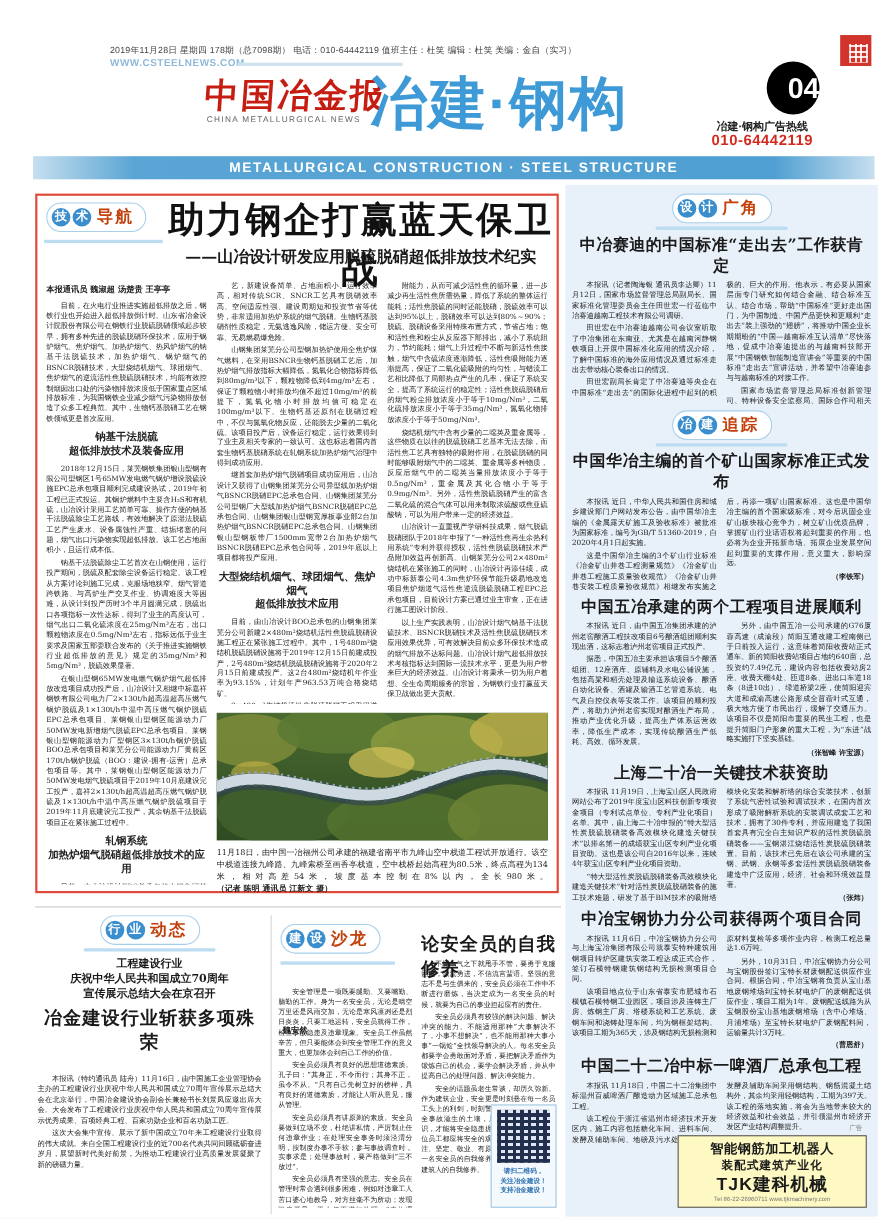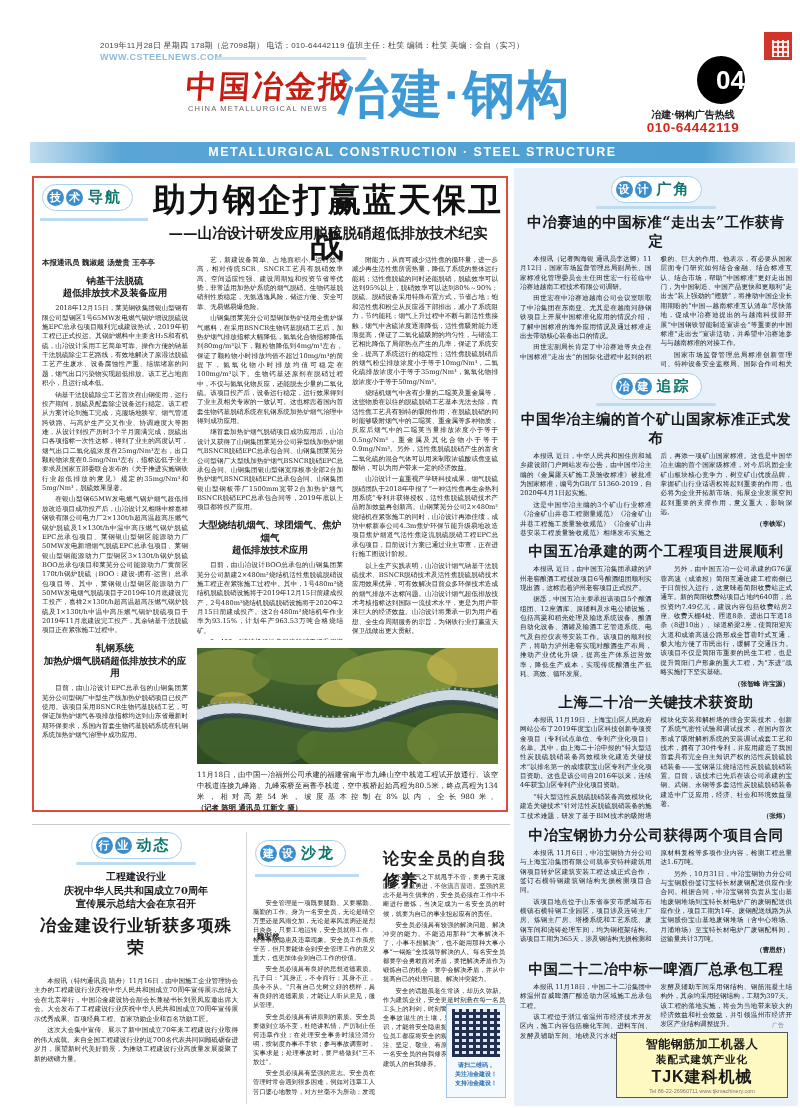--- a/index.html
+++ b/index.html
@@ -13,21 +13,21 @@
   .logo{position:absolute;left:186px;top:66px;font-size:31px;font-weight:bold;color:#c61d12;letter-spacing:2px;transform:skewX(-4deg);}
   .logo-en{position:absolute;left:188px;top:104px;font:7.5px "Liberation Sans",sans-serif;color:#666;letter-spacing:1.2px;}
   .section-title{position:absolute;left:336px;top:60px;font:bold 52px "Liberation Sans",sans-serif;color:#3e9ad6;letter-spacing:2px;}
   .page-circle{position:absolute;left:697px;top:56px;width:48px;height:48px;border-radius:50%;background:#000000;color:#fff;font:bold 26px/48px "Liberation Sans",sans-serif;text-align:right;}
   .hotline-label{position:absolute;left:630px;top:108px;width:126px;text-align:center;font:bold 10px "Liberation Sans",sans-serif;color:#222;}
   .hotline-number{position:absolute;left:630px;top:120px;width:126px;text-align:center;font:bold 13.5px "Liberation Sans",sans-serif;color:#d42a1e;letter-spacing:.5px;}
   .banner{position:absolute;left:30px;top:142px;width:765px;height:21px;background:linear-gradient(90deg,#c6dfef 0%,#5aa5d5 12%,#4f9fd2 88%,#c6dfef 100%);color:#fff;font:bold 12.5px/21px "Liberation Sans",sans-serif;text-align:center;letter-spacing:1.5px;}
   
   .badge{display:inline-flex;align-items:center;border:1px solid #a8cfec;border-radius:20px;background:#fff;padding:3px 10px 3px 4px;}
   .badge .bc{width:17px;height:17px;border-radius:50%;background:#3b8ecd;color:#fff;font:bold 11px/17px "Liberation Sans",sans-serif;text-align:center;margin-right:2px;}
-  .badge .br{font:bold 15px "Liberation Sans",sans-serif;color:#0f766e;letter-spacing:2px;margin-left:3px;}
+  .badge .br{font:bold 15px "Liberation Sans",sans-serif;color:#c2410c;letter-spacing:2px;margin-left:3px;}
   .badge-wrap{text-align:center;}
   .badge-under{height:3px;background:#bcdcf2;border-radius:2px;margin:3px auto 0;}
   
   .main-box{position:absolute;left:32px;top:176px;width:476px;height:636px;background:#fff;border:2px solid #e04a3a;box-sizing:border-box;}
   .main-badge{position:absolute;left:8px;top:6px;}
   .main-badge-under{position:absolute;left:6px;top:40px;width:108px;height:3px;background:#bcdcf2;}
   .main-title{position:absolute;left:118px;top:0px;width:352px;text-align:center;font-weight:bold;font-size:33px;letter-spacing:2px;color:#111;}
   .main-subtitle{position:absolute;left:118px;top:46px;width:352px;text-align:center;font-weight:bold;font-size:14.5px;}
   .col{position:absolute;top:78px;width:146px;font-size:6.6px;line-height:1.42;text-align:justify;color:#222;overflow:hidden;}
   .col p{margin:0 0 2px;text-indent:2em;}
@@ -94,20 +94,21 @@
       <span class="bc">技</span>
       <span class="bc">术</span>
       <span class="br">导航</span>
     </div>
     <div class="main-badge-under"></div>
     <div class="main-title">助力钢企打赢蓝天保卫战</div>
     <div class="main-subtitle">——山冶设计研发应用脱硫脱硝超低排放技术纪实</div>
 
     <div class="col" style="left:8px;height:548px;">
       <div class="byline">本报通讯员 魏淑超 汤楚贵 王亭亭</div>
+      <p>目前，在火电行业推进实施超低排放之后，钢铁行业也开始进入超低排放倒计时。山东省冶金设计院股份有限公司在钢铁行业脱硫脱硝领域起步较早，拥有多种先进的脱硫脱硝环保技术，应用于锅炉烟气、焦炉烟气、加热炉烟气、热风炉烟气的钠基干法脱硫技术，加热炉烟气、锅炉烟气的BSNCR脱硝技术，大型烧结机烟气、球团烟气、焦炉烟气的逆流活性焦脱硫脱硝技术，均能有效控制烟囱出口处的污染物排放浓度低于国家重点区域排放标准，为我国钢铁企业减少烟气污染物排放创造了众多工程典范。其中，生物钙基脱硝工艺在钢铁领域更是首次应用。</p>
       <div class="subhd">
         <div>钠基干法脱硫</div>
           <div>超低排放技术及装备应用</div>
       </div>
       <p>2018年12月15日，莱芜钢铁集团银山型钢有限公司型钢区1号65MW发电燃气锅炉增设脱硫设施EPC总承包项目顺利完成建设热试，2019年初工程已正式投运。其锅炉燃料中主要含H₂S和有机硫，山冶设计采用工艺简单可靠、操作方便的钠基干法脱硫除尘工艺路线，有效地解决了原湿法脱硫工艺产生废水、设备腐蚀性严重、结垢堵塞的问题，烟气出口污染物实现超低排放。该工艺占地面积小，且运行成本低。</p>
       <p>钠基干法脱硫除尘工艺首次在山钢使用，运行投产期间，脱硫及配套除尘设备运行稳定。该工程从方案讨论到施工完成，克服场地狭窄、烟气管道跨铁路、与高炉生产交叉作业、协调难度大等困难，从设计到投产历时3个半月圆满完成，脱硫出口各项指标一次性达标，得到了业主的高度认可，烟气出口二氧化硫浓度在25mg/Nm³左右，出口颗粒物浓度在0.5mg/Nm³左右，指标远低于业主要求及国家五部委联合发布的《关于推进实施钢铁行业超低排放的意见》规定的35mg/Nm³和5mg/Nm³，脱硫效果显著。</p>
       <p>在银山型钢65MW发电燃气锅炉烟气超低排放改造项目成功投产后，山冶设计又相继中标嘉祥钢铁有限公司电力厂2×130t/h超高温超高压燃气锅炉脱硫及1×130t/h中温中高压燃气锅炉脱硫EPC总承包项目、莱钢银山型钢区能源动力厂50MW发电新增烟气脱硫EPC总承包项目、莱钢银山型钢能源动力厂型钢区3×130t/h锅炉脱硫BOO总承包项目和莱芜分公司能源动力厂黄前区170t/h锅炉脱硫（BOO：建设-拥有-运营）总承包项目等。其中，莱钢银山型钢区能源动力厂50MW发电烟气脱硫项目于2019年10月底建设完工投产，嘉祥2×130t/h超高温超高压燃气锅炉脱硫及1×130t/h中温中高压燃气锅炉脱硫项目于2019年11月底建设完工投产，其余钠基干法脱硫项目正在紧张施工过程中。</p>
       <div class="subhd">
         <div>轧钢系统</div>
           <div>加热炉烟气脱硝超低排放技术的应用</div>

